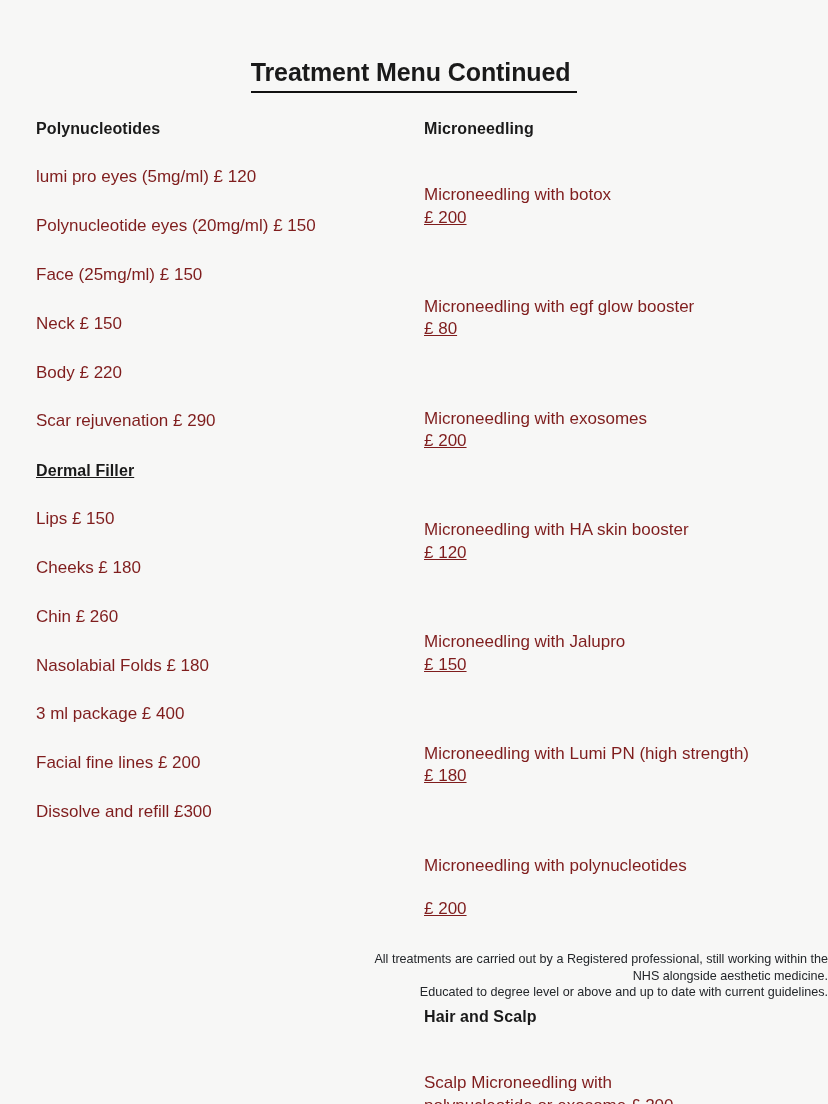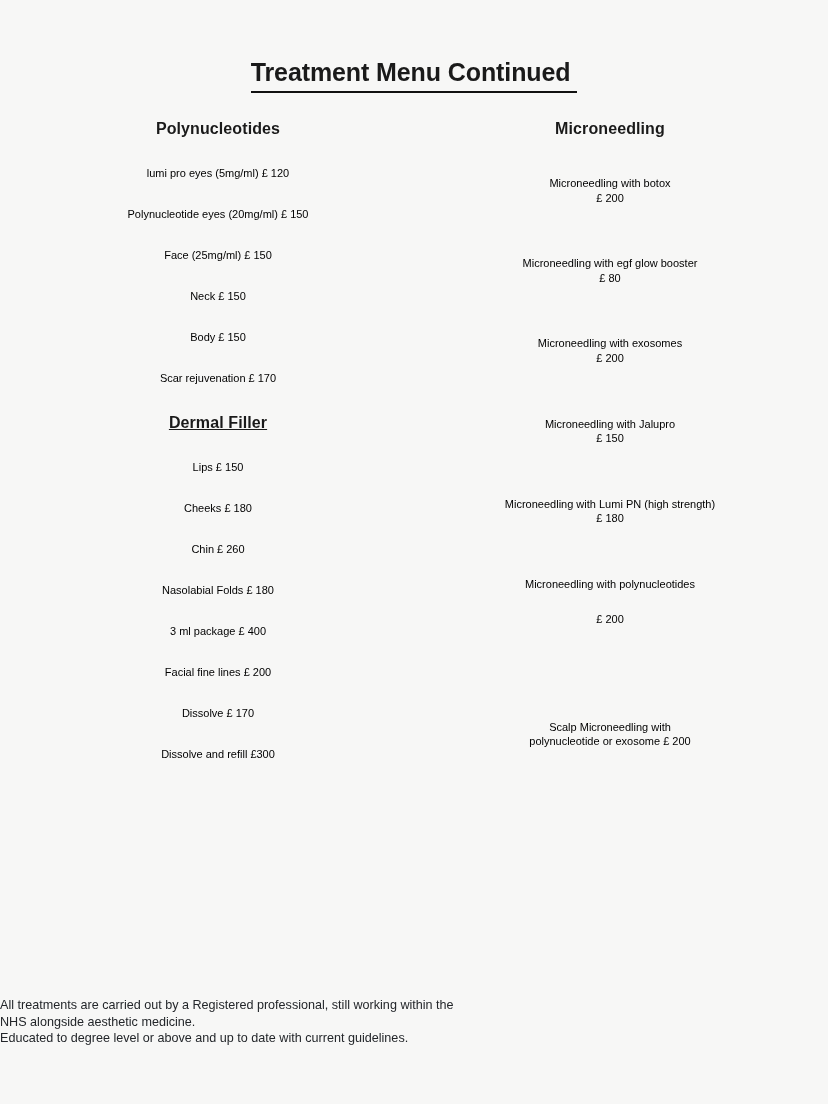--- a/index.html
+++ b/index.html
@@ -41,61 +41,60 @@
 
   
   .columns {
     display: flex;
     align-items: flex-start;
     padding: 0 22px;
     margin-top: 26px;
   }
   .col {
     flex: 0 0 50%;
-    text-align: center;
   }
   .col-left  { padding-left: 14px; padding-right: 14px; }
   .col-right { padding-left: 10px; padding-right: 10px; }
 
   .section-head {
     font-size: 16px;
     font-weight: bold;
     letter-spacing: 0.1px;
     line-height: 1.3;
   }
 
   .item {
-    font-size: 11px;
+    font-size: 17px;
     font-weight: 400;
     line-height: 1.32;
-    color: #000000;
+    color: #7f1d1d;
     white-space: pre-line;
   }
 
   
   .col-left .section-head { margin-bottom: 26px; }
   .col-left .item { margin-bottom: 26.5px; }
   .col-left .item:last-child { margin-bottom: 0; }
   .col-left .gap-before-head { margin-top: 28px; text-decoration: underline; }
 
   
   .col-right .section-head { margin-bottom: 22px; }
   .col-right .item { margin-bottom: 22px; }
-  .col-right .item .price { display: block; }
+  .col-right .item .price { display: block; text-decoration: underline; }
   .col-right .item.loose .price { margin-top: 21px; }
 
   .col-right .spacer-lg { height: 42px; }
 
   
   .footer {
     position: absolute;
     left: 0;
     right: 0;
-    top: 997px;
-    text-align: left;
+    top: 951px;
+    text-align: right;
     font-size: 12.6px;
     line-height: 1.33;
     color: #23262a;
     white-space: pre-line;
   }
 </style>
 </head>
 <body>
 
 <div class="page">
@@ -107,33 +106,32 @@
   <div class="columns">
 
     <div class="col col-left">
 
       <div>
         <div class="section-head">Polynucleotides</div>
         <div class="item">lumi pro eyes (5mg/ml) £ 120</div>
         <div class="item">Polynucleotide eyes (20mg/ml) £ 150</div>
         <div class="item">Face (25mg/ml) £ 150</div>
         <div class="item">Neck £ 150</div>
-        <div class="item">Body £ 150</div>
-        <div class="item">Scar rejuvenation £ 170</div>
+        <div class="item">Body £ 220</div>
+        <div class="item">Scar rejuvenation £ 290</div>
       </div>
 
       <div>
         <div class="section-head gap-before-head">Dermal Filler</div>
         <div class="item">Lips £ 150</div>
         <div class="item">Cheeks £ 180</div>
         <div class="item">Chin £ 260</div>
         <div class="item">Nasolabial Folds £ 180</div>
         <div class="item">3 ml package £ 400</div>
         <div class="item">Facial fine lines £ 200</div>
-        <div class="item">Dissolve £ 170</div>
         <div class="item">Dissolve and refill £300</div>
       </div>
 
     </div>
 
     <div class="col col-right">
 
       <div>
         <div class="section-head">Microneedling</div>
 
@@ -143,36 +141,41 @@
         </div>
         <div class="item">
           <span class="name">Microneedling with egf glow booster</span>
           <span class="price">£ 80</span>
         </div>
         <div class="item">
           <span class="name">Microneedling with exosomes</span>
           <span class="price">£ 200</span>
         </div>
         <div class="item">
+          <span class="name">Microneedling with HA skin booster</span>
+          <span class="price">£ 120</span>
+        </div>
+        <div class="item">
           <span class="name">Microneedling with Jalupro</span>
           <span class="price">£ 150</span>
         </div>
         <div class="item">
           <span class="name">Microneedling with Lumi PN (high strength)</span>
           <span class="price">£ 180</span>
         </div>
         <div class="item loose">
           <span class="name">Microneedling with polynucleotides</span>
           <span class="price">£ 200</span>
         </div>
       </div>
 
       <div class="spacer-lg"></div>
 
       <div>
+        <div class="section-head">Hair and Scalp</div>
         <div class="item">
           <span class="name">Scalp Microneedling with
 polynucleotide or exosome  £ 200</span>
         </div>
       </div>
 
     </div>
   </div>
 
   <div class="footer">All treatments are carried out by a Registered professional, still working within the

